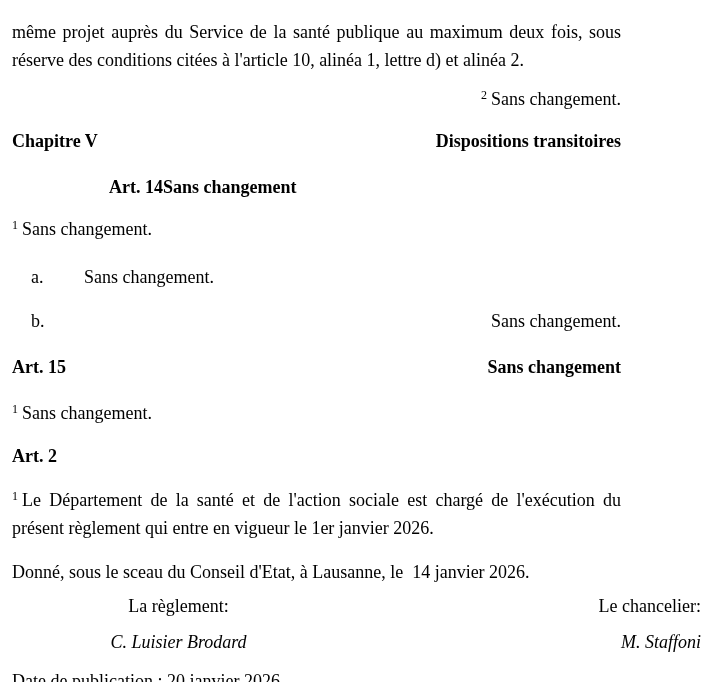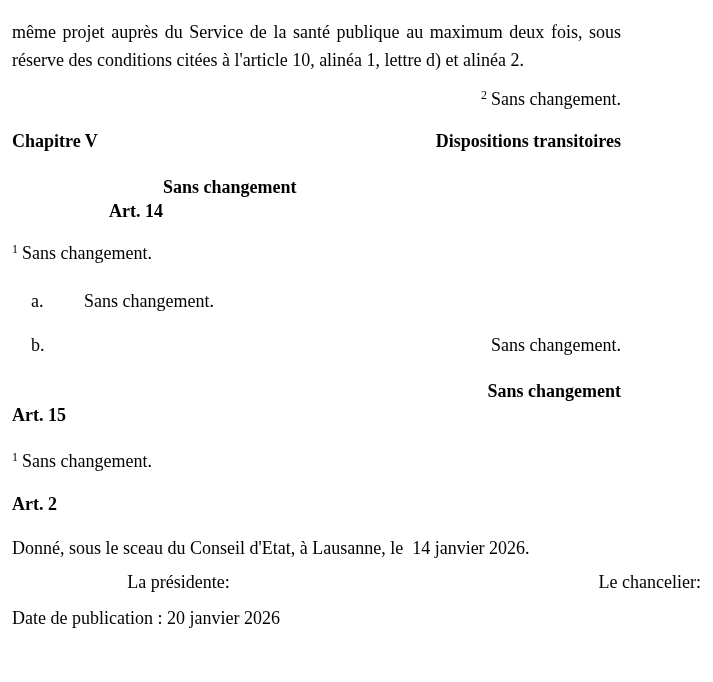--- a/index.html
+++ b/index.html
@@ -20,21 +20,21 @@
   sup.al {
     font-size: 12px;
     line-height: 0;
     vertical-align: 6px;
     margin-right: 4px;
   }
 
   .heading { display: flex; font-weight: bold; }
   .heading .h-num { flex: none; }
   .chapter .h-num { width: 188px; }
-  .art .h-num { width: 151px; margin-top: 24px; }
+  .art .h-num { width: 151px; }
   .art2 { font-weight: bold; }
 
   .list-row { display: flex; padding-left: 19px; }
   .list-row .marker { flex: none; width: 53px; }
 
   .prewrap { white-space: pre-wrap; }
 
   .sig-row { display: flex; }
   .sig-left  { flex: none; width: 333px; text-align: center; }
   .sig-right { flex: none; width: 356px; padding-left: 22px; text-align: right; }
@@ -82,24 +82,29 @@
 
   <div class="heading art mb18">
     <span class="h-num">Art. 15</span>
     <span class="h-title">Sans changement</span>
   </div>
 
   <p class="mb15"><sup class="al">1</sup><span>Sans changement.</span></p>
 
   <div class="art2 mb16">Art. 2</div>
 
+  <p class="justify mb16"><sup class="al">1</sup><span>Le Département de la santé et de l'action sociale est chargé de l'exécution du présent règlement qui entre en vigueur le 1er janvier 2026.</span></p>
 
   <p class="prewrap mb6">Donné, sous le sceau du Conseil d'Etat, à Lausanne, le  14 janvier 2026.</p>
 
   <div class="sig-row mb8">
-    <span class="sig-left">La présidente:</span>
+    <span class="sig-left">La règlement:</span>
     <span class="sig-right">Le chancelier:</span>
   </div>
 
+  <div class="sig-row mb11">
+    <span class="sig-left sig-name">C. Luisier Brodard</span>
+    <span class="sig-right sig-name">M. Staffoni</span>
+  </div>
 
   <p>Date de publication : 20 janvier 2026</p>
 
 </div>
 
 </body></html>

